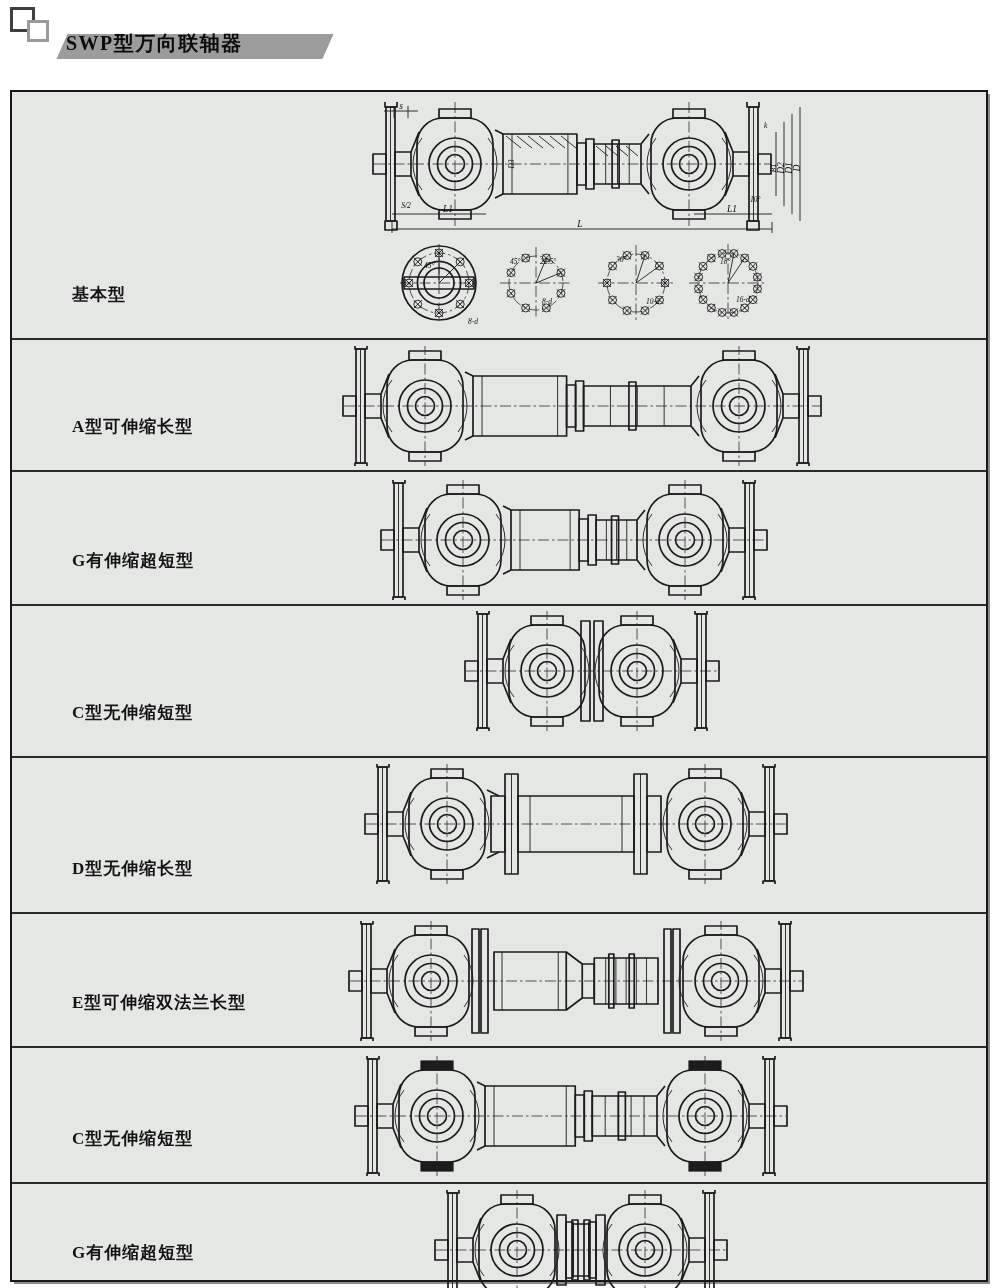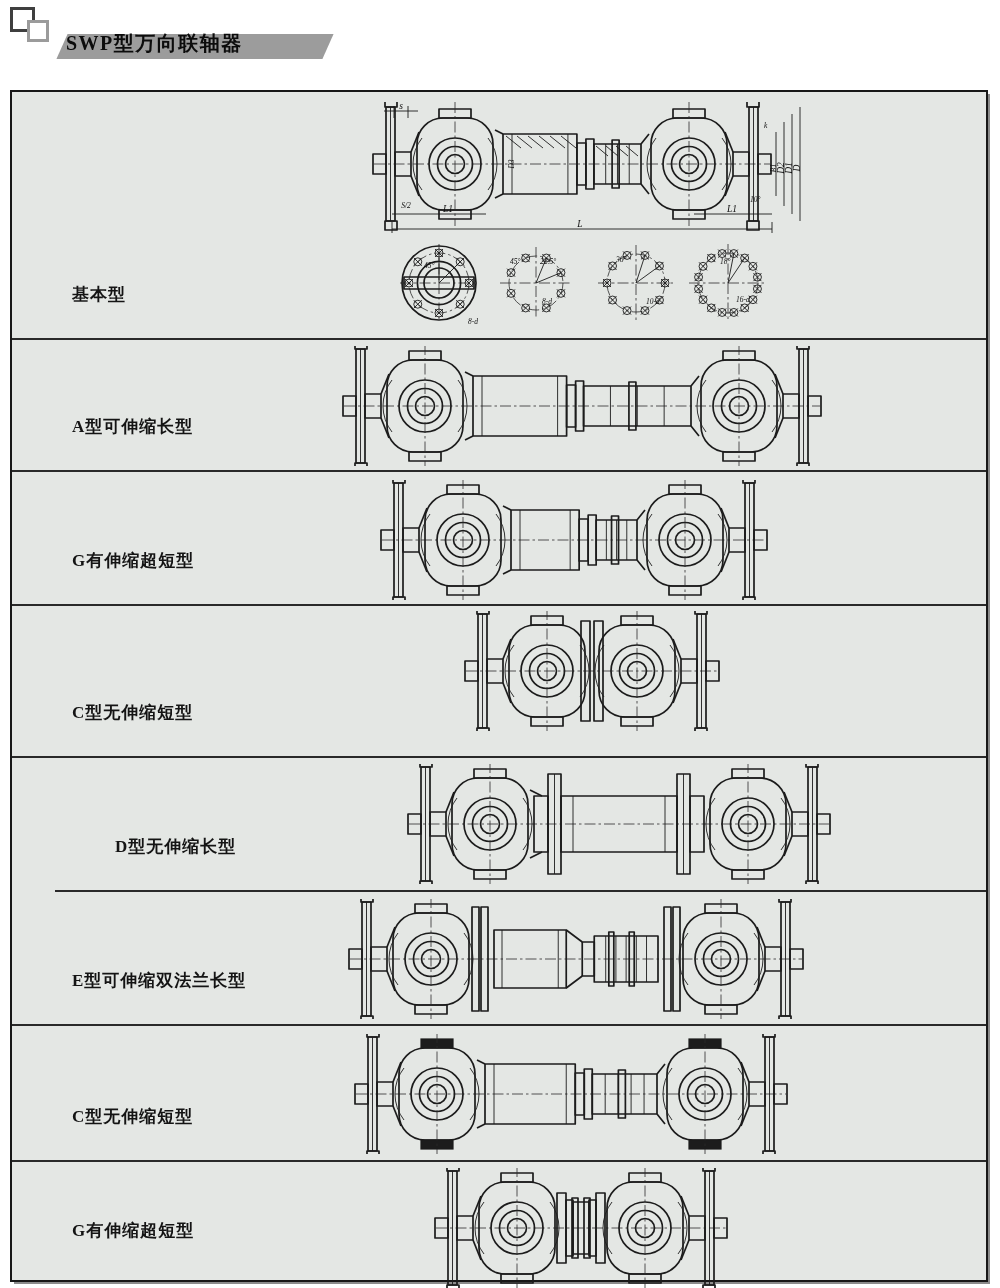--- a/index.html
+++ b/index.html
@@ -440,21 +440,21 @@
               <path d="M102 34 A42 42 0 0 1 102 86" class="thin"></path>
               <rect x="53" y="5" width="32" height="9" class="ln"></rect>
               <rect x="53" y="106" width="32" height="9" class="ln"></rect>
               <line x1="69" y1="-2" x2="69" y2="122" class="cl"></line>
             </g>
             <rect x="117" y="10" width="9" height="100" class="ln"></rect>
             <rect x="130" y="10" width="9" height="100" class="ln"></rect>
           </svg></div>
         <div class="rlabel">C型无伸缩短型</div>
       </div>
-      <div class="row" style="height: 134px; margin-left: 43px;">
+      <div class="row" style="height: 156px;">
         <div class="drw" style="left:352px;top:6px"><svg viewBox="0 0 424 120" width="424" height="120">
             <line x1="2" y1="60" x2="422" y2="60" class="cl"></line>
             <g transform="translate(14,0)">
               <rect x="-13" y="50" width="13" height="20" class="ln"></rect>
               <rect x="0" y="3" width="9" height="114" class="ln"></rect>
               <line x1="4.5" y1="3" x2="4.5" y2="117" class="thin"></line>
               <rect x="-1" y="-6" width="12" height="9" class="ln"></rect>
               <rect x="-1" y="117" width="12" height="9" class="ln"></rect>
               <rect x="9" y="48" width="16" height="24" class="ln"></rect>
               <path d="M25 48 L33 28" class="ln"></path>

